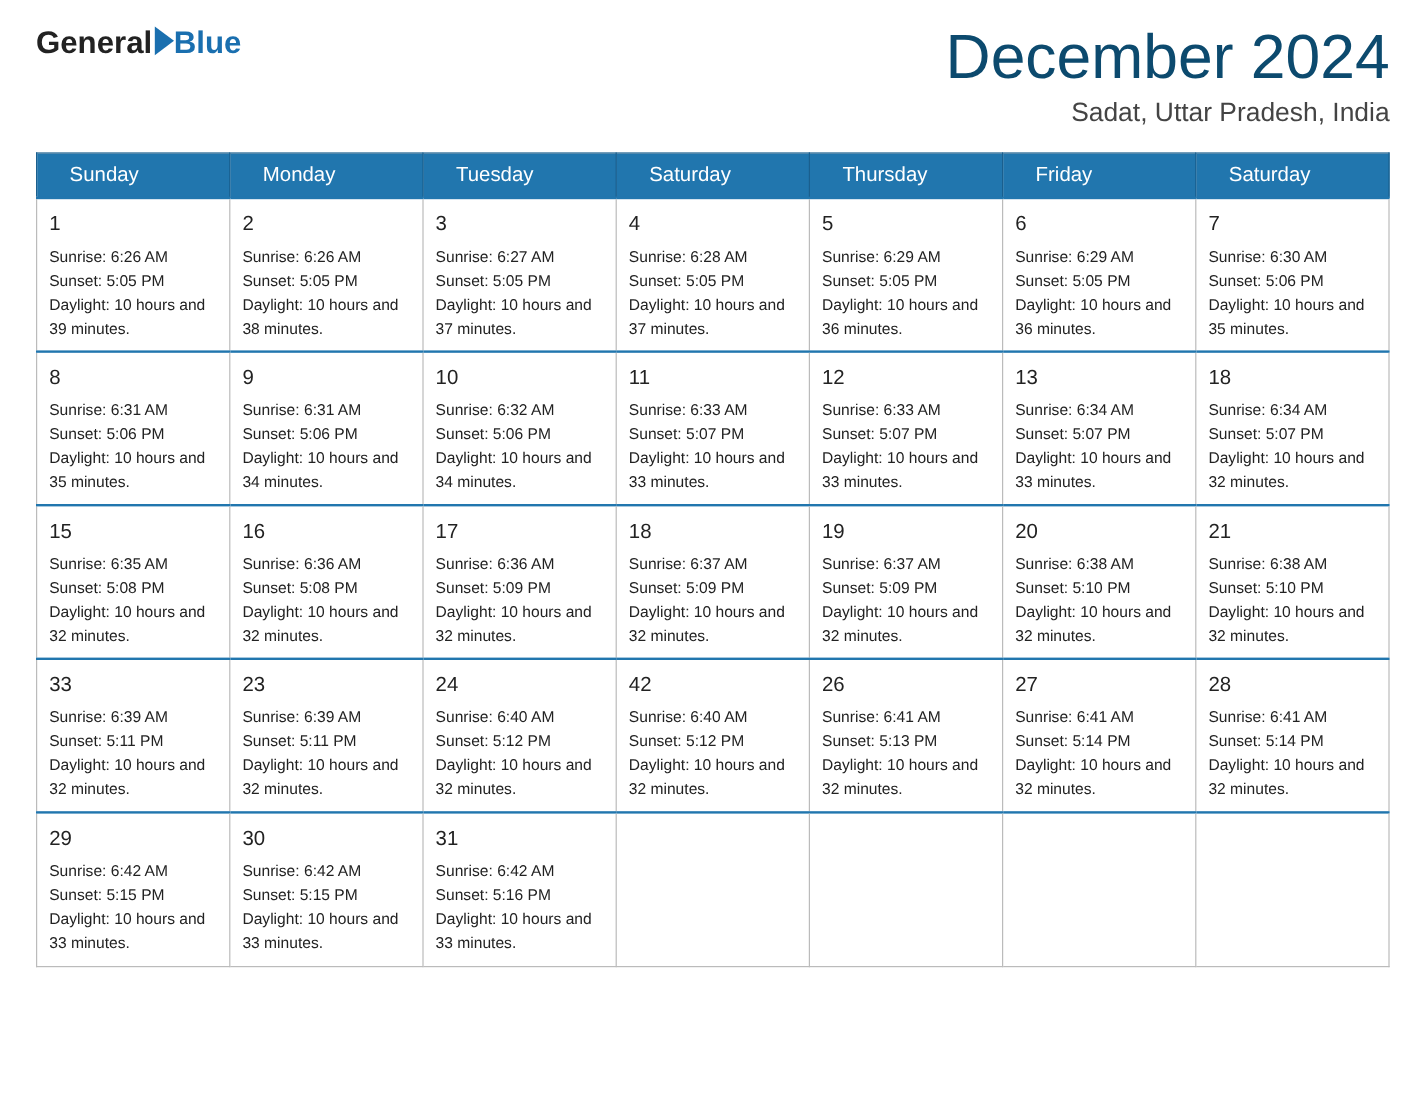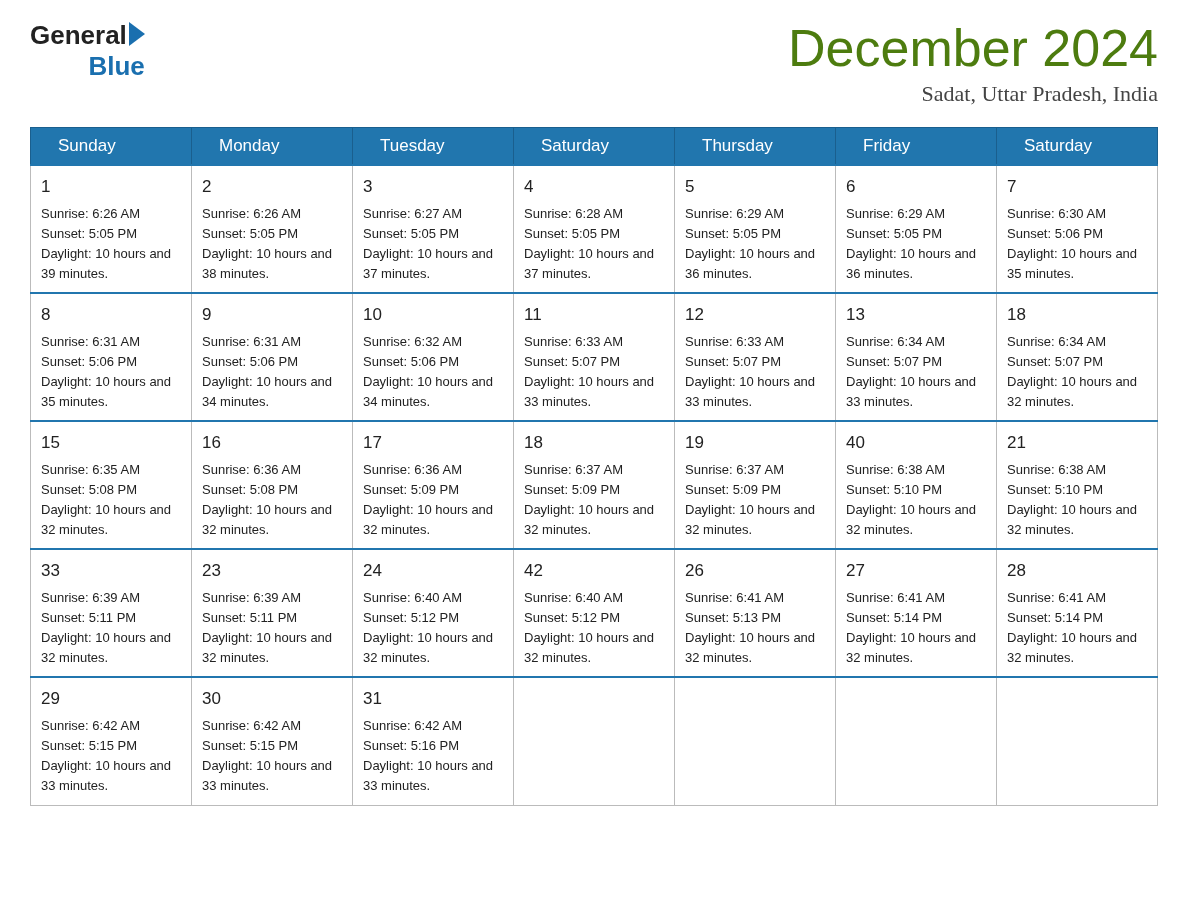--- a/index.html
+++ b/index.html
@@ -30,21 +30,20 @@
       height: 0;
       border-left: 16px solid #1a6faf;
       border-top: 12px solid transparent;
       border-bottom: 12px solid transparent;
       margin-left: 2px;
       margin-top: -4px;
     }
 
     .logo-container {
       display: flex;
-      flex-direction: column;
       align-items: flex-end;
     }
 
     .logo-row {
       display: flex;
       align-items: center;
     }
 
     .logo-blue-line {
       color: #1a6faf;
@@ -52,29 +51,28 @@
       font-weight: bold;
     }
 
     .title-block {
       text-align: right;
     }
 
     .month-year-title {
       font-size: 52px;
       font-weight: normal;
-      color: #4d7c0f;
+      color: #0c4a6e;
       line-height: 1.1;
     }
 
     .location-subtitle {
       font-size: 22px;
       color: #444;
       margin-top: 4px;
-      font-family: Liberation Serif, serif;
     }
 
     
     .calendar-table {
       width: 100%;
       border-collapse: collapse;
       border: 1px solid #999;
     }
 
     .calendar-table th {
@@ -229,21 +227,21 @@
         </td>
         <td>
           <span class="day-number">18</span>
           <div class="day-info">Sunrise: 6:37 AM<br>Sunset: 5:09 PM<br>Daylight: 10 hours and 32 minutes.</div>
         </td>
         <td>
           <span class="day-number">19</span>
           <div class="day-info">Sunrise: 6:37 AM<br>Sunset: 5:09 PM<br>Daylight: 10 hours and 32 minutes.</div>
         </td>
         <td>
-          <span class="day-number">40</span>
+          <span class="day-number">20</span>
           <div class="day-info">Sunrise: 6:38 AM<br>Sunset: 5:10 PM<br>Daylight: 10 hours and 32 minutes.</div>
         </td>
         <td>
           <span class="day-number">21</span>
           <div class="day-info">Sunrise: 6:38 AM<br>Sunset: 5:10 PM<br>Daylight: 10 hours and 32 minutes.</div>
         </td>
       </tr>
       <tr class="week-row">
         <td>
           <span class="day-number">33</span>

